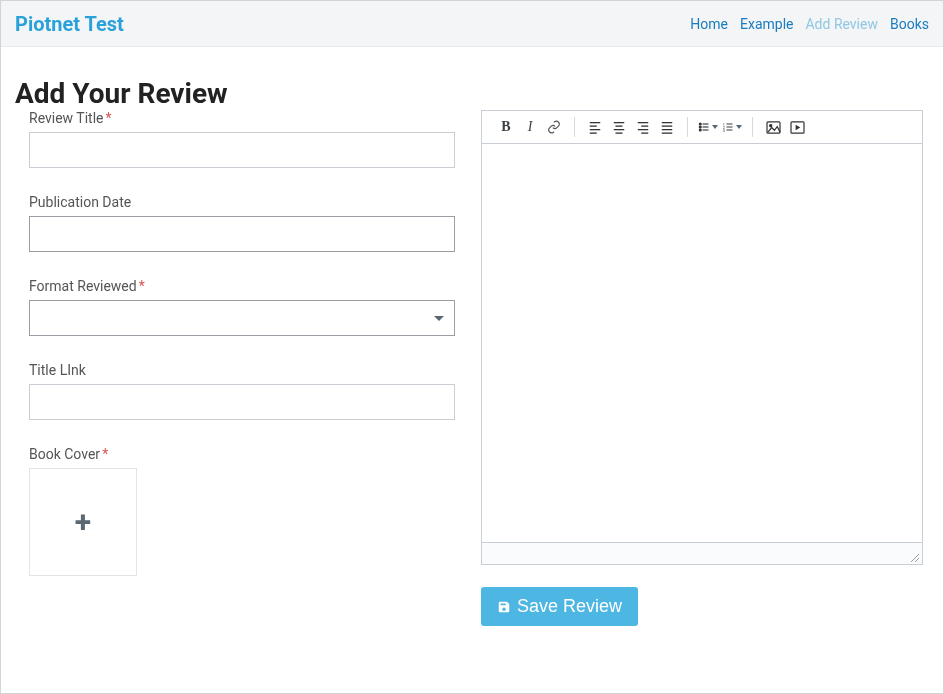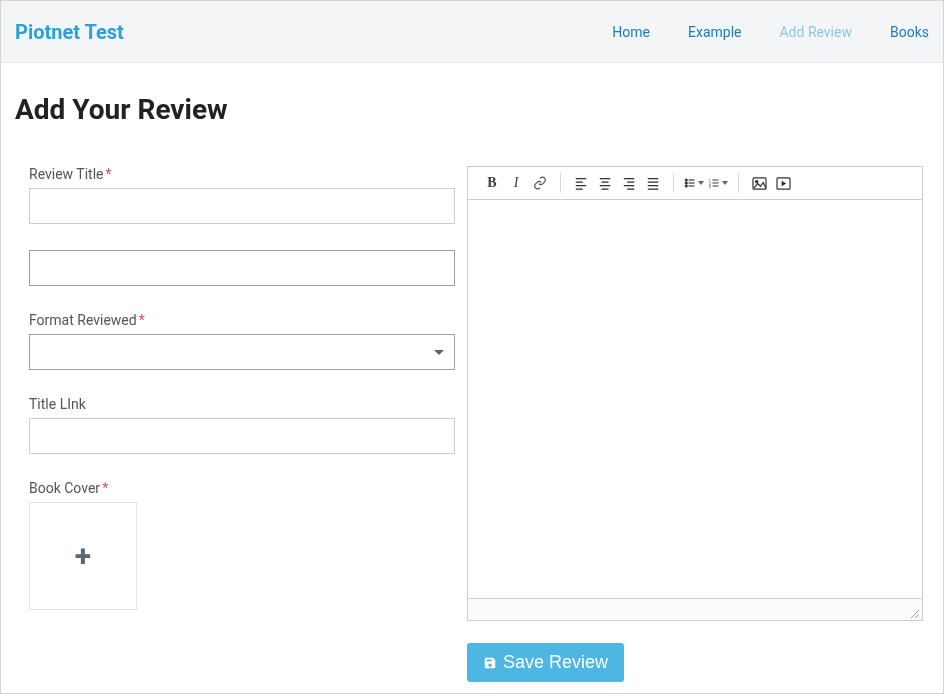--- a/index.html
+++ b/index.html
@@ -11,34 +11,34 @@
   .page-wrap {
     width: 944px;
     height: 694px;
     border: 1px solid #d0d5da;
     overflow: hidden;
     background: #fff;
   }
   .topbar {
     background: #f4f5f7;
     border-bottom: 1px solid #e6e8eb;
-    height: 62px;
+    height: 46px;
     display: flex;
     align-items: center;
     justify-content: space-between;
     padding: 0 14px;
   }
   .brand {
     color: #2aa1d9;
     font-weight: 700;
     font-size: 20px;
   }
   .nav {
     display: flex;
-    gap: 38px;
+    gap: 12px;
     font-size: 14px;
     margin-left: 16px;
   }
   .nav a {
     color: #1a7cbf;
     text-decoration: none;
     cursor: pointer;
   }
   .nav a.active {
     color: #8fc7e4;
@@ -46,22 +46,21 @@
   .content {
     padding: 30px 14px 14px 14px;
   }
   h1 {
     font-size: 28px;
     font-weight: 700;
     color: #222;
   }
   .columns {
     display: flex;
-    gap: 12px;
-    margin-top: 40px;
+    gap: 26px;
   }
   .col-left {
     width: 440px;
     padding-left: 14px;
   }
   .col-right {
     flex: 1;
     padding-right: 6px;
   }
   .field {
@@ -219,20 +218,21 @@
       <div class="col-left">
 
         <div class="field">
           <label class="label">
             <span>Review Title</span><span class="req">*</span>
           </label>
           <input class="text-input" type="text" value="" style="">
         </div>
 
         <div class="field">
+          <label class="label">Publication Date</label>
           <input class="date-input" type="text" value="" style="">
         </div>
 
         <div class="field">
           <label class="label">
             <span>Format Reviewed</span><span class="req">*</span>
           </label>
           <div class="select-input">
             <span class="caret-down"></span>
           </div>

